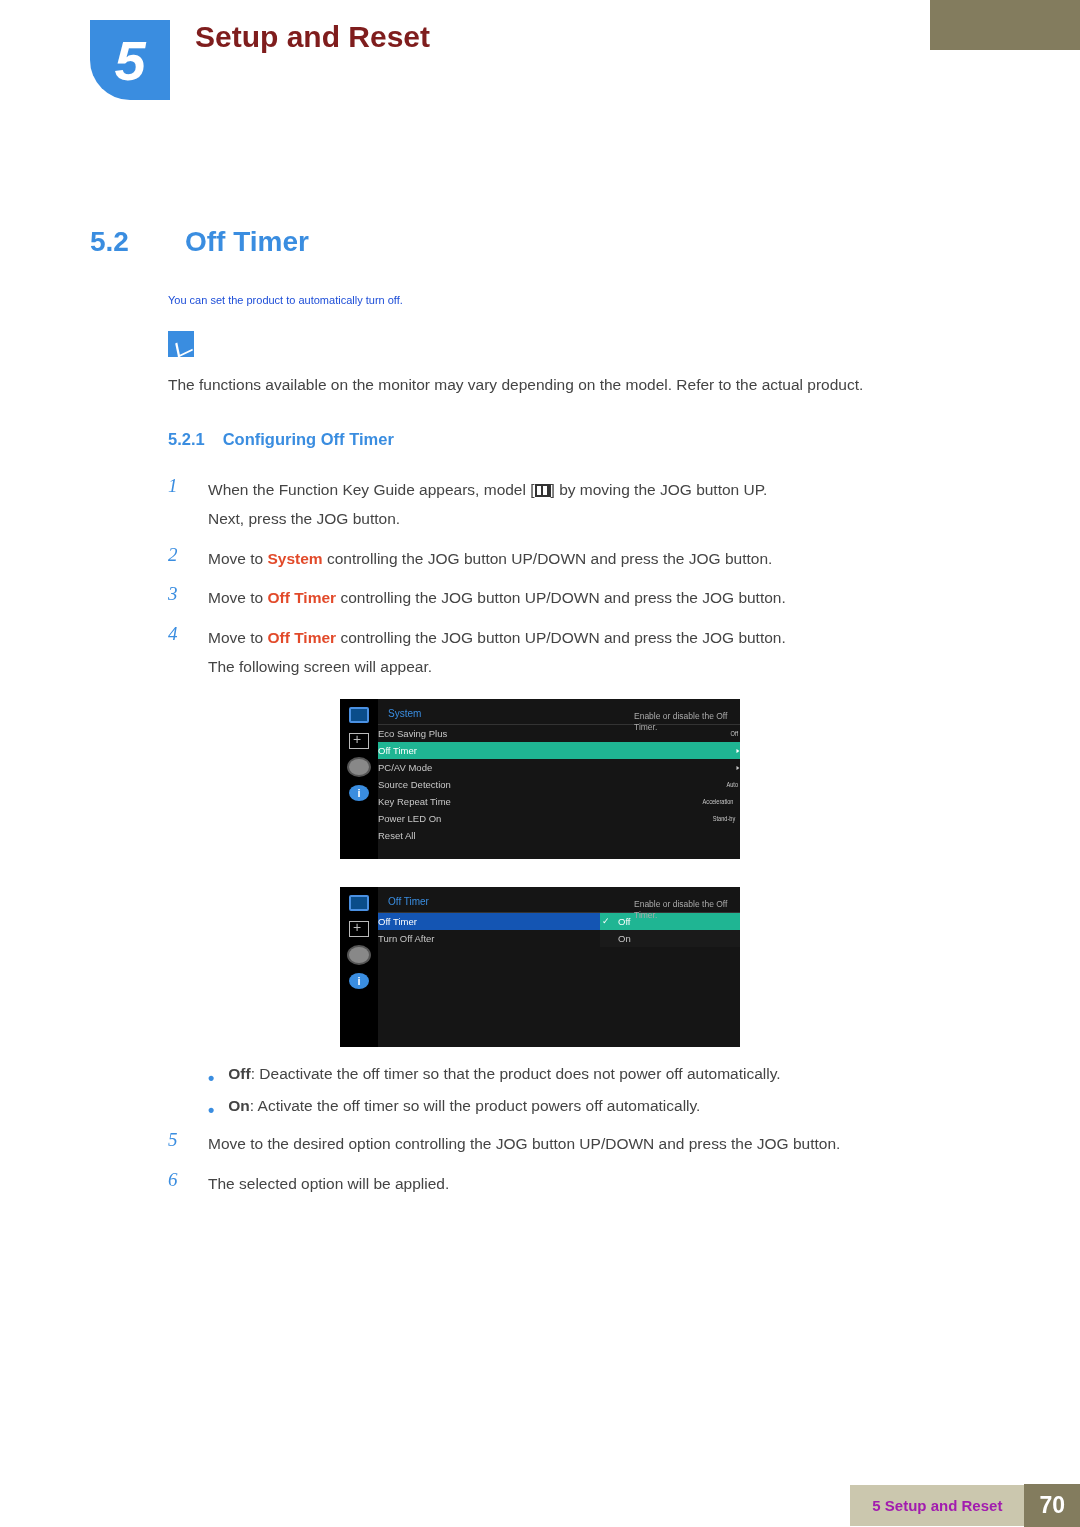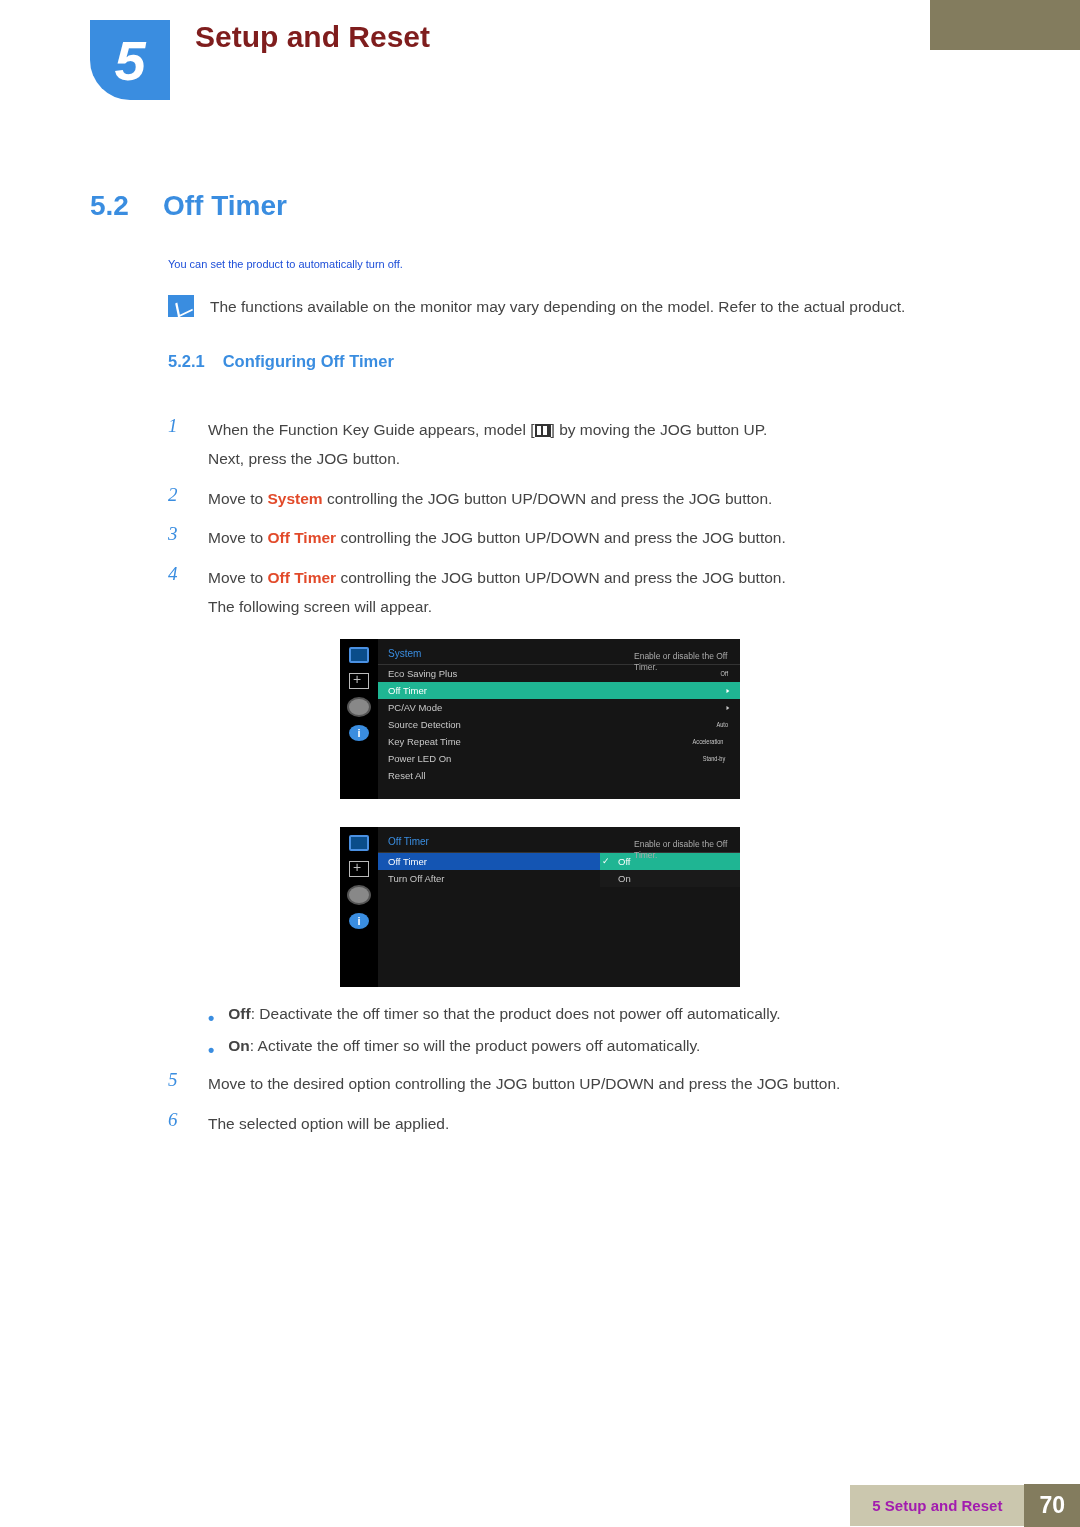--- a/index.html
+++ b/index.html
@@ -2,50 +2,50 @@
 <html><head>
 <meta charset="utf-8">
 <style>
   * { box-sizing: border-box; margin: 0; padding: 0; }
   body { font-family: Arial, Helvetica, sans-serif; background: #fff; color: #333; width: 1080px; height: 1527px; position: relative; }
   .page { padding: 0 90px 0 90px; }
   .topbar { position: absolute; top: 0; right: 0; width: 150px; height: 50px; background: #837c5e; }
   .chapter-badge { position: absolute; left: 90px; top: 20px; width: 80px; height: 80px; background: #3a8de0; border-radius: 0 0 0 40px; color: #fff; font-size: 56px; font-weight: bold; display: flex; align-items: center; justify-content: center; font-style: italic; }
   .chapter-title { position: absolute; left: 195px; top: 20px; font-size: 30px; font-weight: 600; color: #7f1d1d; }
   .content { padding-top: 190px; }
-  .section-row { display: flex; align-items: baseline; gap: 18px; margin-bottom: 34px; }
+  .section-row { display: flex; align-items: baseline; gap: 40px; margin-bottom: 34px; margin-top: 36px; }
   .section-num { font-size: 28px; color: #3a8de0; font-weight: 600; min-width: 55px; }
   .section-title { font-size: 28px; color: #3a8de0; font-weight: 600; }
   .body-text { font-size: 11px; color: #1d4ed8; line-height: 1.5; margin-left: 78px; margin-bottom: 22px; }
-  .note-row { display: flex; align-items: flex-start; gap: 16px; margin-left: 78px; margin-bottom: 34px; }
+  .note-row { display: flex; align-items: flex-start; gap: 16px; margin-left: 78px; margin-bottom: 34px; flex-direction: column; }
   .note-icon { width: 26px; height: 22px; background: #3a8de0; position: relative; display: inline-block; flex: 0 0 26px; }
   .note-icon::after { content: ""; position: absolute; right: 3px; bottom: 2px; width: 12px; height: 14px; border-left: 2px solid #fff; border-bottom: 2px solid #fff; transform: skewX(-20deg) rotate(-30deg); }
   .note-text { font-size: 15.5px; color: #444; line-height: 1.5; }
-  .subsection-row { display: flex; align-items: baseline; gap: 18px; margin-left: 78px; margin-bottom: 44px; margin-top: 10px; }
+  .subsection-row { display: flex; align-items: baseline; gap: 18px; margin-left: 78px; margin-bottom: 26px; margin-top: 10px; }
   .subsection-num { font-size: 16.5px; color: #3a8de0; font-weight: 600; }
   .subsection-title { font-size: 16.5px; color: #3a8de0; font-weight: 600; }
   .step { display: flex; align-items: flex-start; gap: 20px; margin-left: 78px; margin-bottom: 10px; }
   .step-num { font-size: 19px; font-style: italic; color: #3a8de0; font-family: "Times New Roman", serif; min-width: 20px; }
   .step-text { font-size: 15.5px; color: #444; line-height: 1.9; }
   .kw-red { color: #e24a2a; font-weight: 600; }
   .menu-glyph { display: inline-block; width: 16px; height: 13px; border: 2px solid #333; vertical-align: -2px; position: relative; }
   .menu-glyph::before, .menu-glyph::after { content: ""; position: absolute; top: 0; bottom: 0; width: 2px; background: #333; left: 4px; }
   .menu-glyph::after { left: 10px; }
   .osd-wrap { display: flex; flex-direction: column; align-items: center; margin: 18px 0 18px 0; gap: 28px; }
   .osd { width: 400px; background: #151515; color: #c8c8c8; font-size: 9.5px; position: relative; display: flex; }
   .osd-icons { width: 38px; background: #000; display: flex; flex-direction: column; align-items: center; padding-top: 8px; gap: 10px; }
   .osd-ico { width: 20px; height: 16px; }
   .ico-mon { border: 2px solid #4a90e2; border-radius: 2px; background: #0a4d8a; }
   .ico-move { border: 1px solid #bbb; position: relative; }
   .ico-move::before { content: "+"; position: absolute; left: 3px; top: -3px; font-size: 14px; color: #bbb; }
   .ico-gear { border-radius: 50%; background: #888; box-shadow: 0 0 0 2px #555; }
   .ico-info { border-radius: 50%; background: #3a8de0; color: #fff; text-align: center; line-height: 16px; font-weight: bold; font-size: 11px; }
   .osd-main { flex: 1; padding: 6px 0 6px 0; position: relative; }
   .osd-header { color: #3a8de0; font-size: 10px; padding: 3px 10px 5px 10px; border-bottom: 1px solid #333; }
-  .osd-row { display: flex; justify-content: space-between; align-items: center; padding: 3px 10px; font-size: 9.5px; }
+  .osd-row { display: flex; justify-content: space-between; align-items: center; padding: 3px 0; font-size: 9.5px; }
   .osd-row.sel { background: #1fb593; color: #fff; }
   .osd-row.sel-blue { background: #1455b3; color: #fff; }
   .osd-row .arrow { font-size: 8px; transform: scaleX(0.7);}
   .osd-hint { position: absolute; right: 6px; top: 12px; width: 100px; font-size: 8.5px; color: #aaa; line-height: 1.3; }
   .osd-tall { height: 160px; }
   .osd-tall2 { height: 160px; }
   .osd-sub { width: 140px; background: #1a1a1a; }
   .osd-opt { padding: 3px 10px; font-size: 9.5px; position: relative; }
   .osd-opt.sel { background: #1fb593; color: #fff; }
   .osd-opt .chk { position: absolute; left: 2px; top: 3px; font-size: 9px; }

